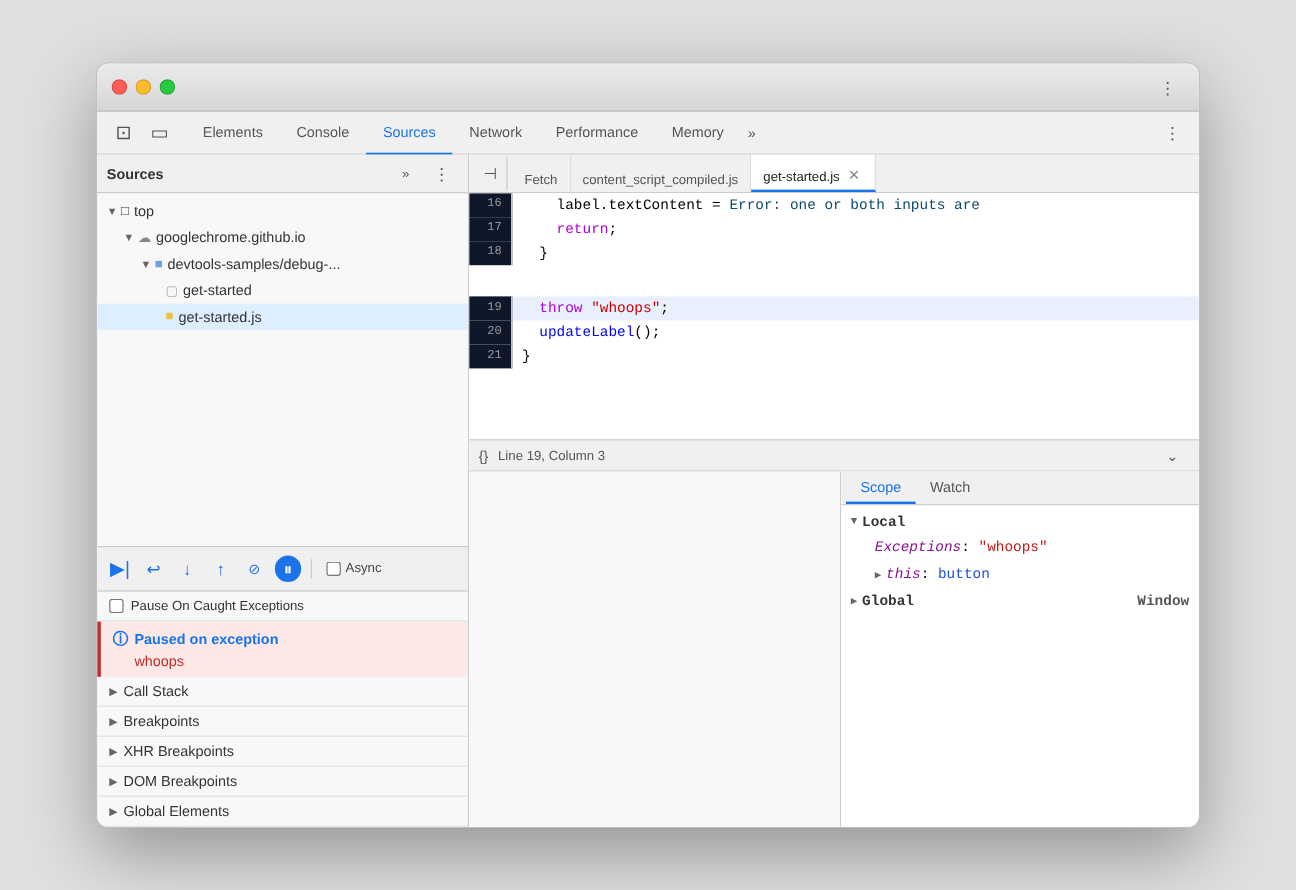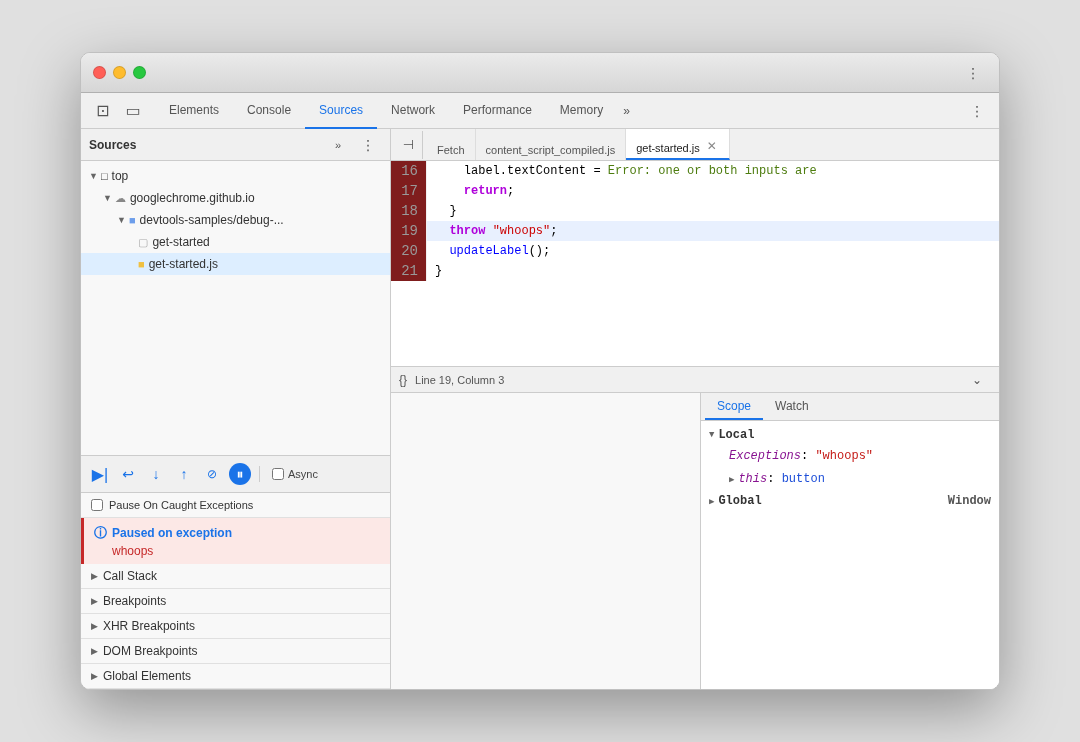--- a/index.html
+++ b/index.html
@@ -323,42 +323,43 @@
       line-height: 1.6;
       background: #fff;
     }
     .code-line {
       display: flex;
       align-items: stretch;
       min-height: 20px;
     }
     .code-line.highlighted {
       background: #e8f0fe;
+      margin-top: 26px;
     }
     .line-num {
       min-width: 36px;
       text-align: right;
       padding: 0 8px;
       color: #999;
       user-select: none;
-      font-size: 14px;
+      font-size: 10px;
       line-height: 20px;
       border-right: 1px solid #f0f0f0;
-      background: #7f1d1d;
+      background: #0f172a;
     }
     .line-content {
       padding: 0 8px;
       white-space: pre;
       line-height: 20px;
       flex: 1;
     }
-    .kw { color: #af00db; font-weight: bold; }
+    .kw { color: #af00db; }
     .str { color: #c00; }
     .fn { color: #0000ff; }
-    .error-text { color: #4d7c0f; }
+    .error-text { color: #0c4a6e; }
 
     
     .status-bar {
       border-top: 1px solid #ccc;
       display: flex;
       align-items: center;
       padding: 2px 8px;
       background: #f0f0f0;
       height: 26px;
       gap: 8px;

